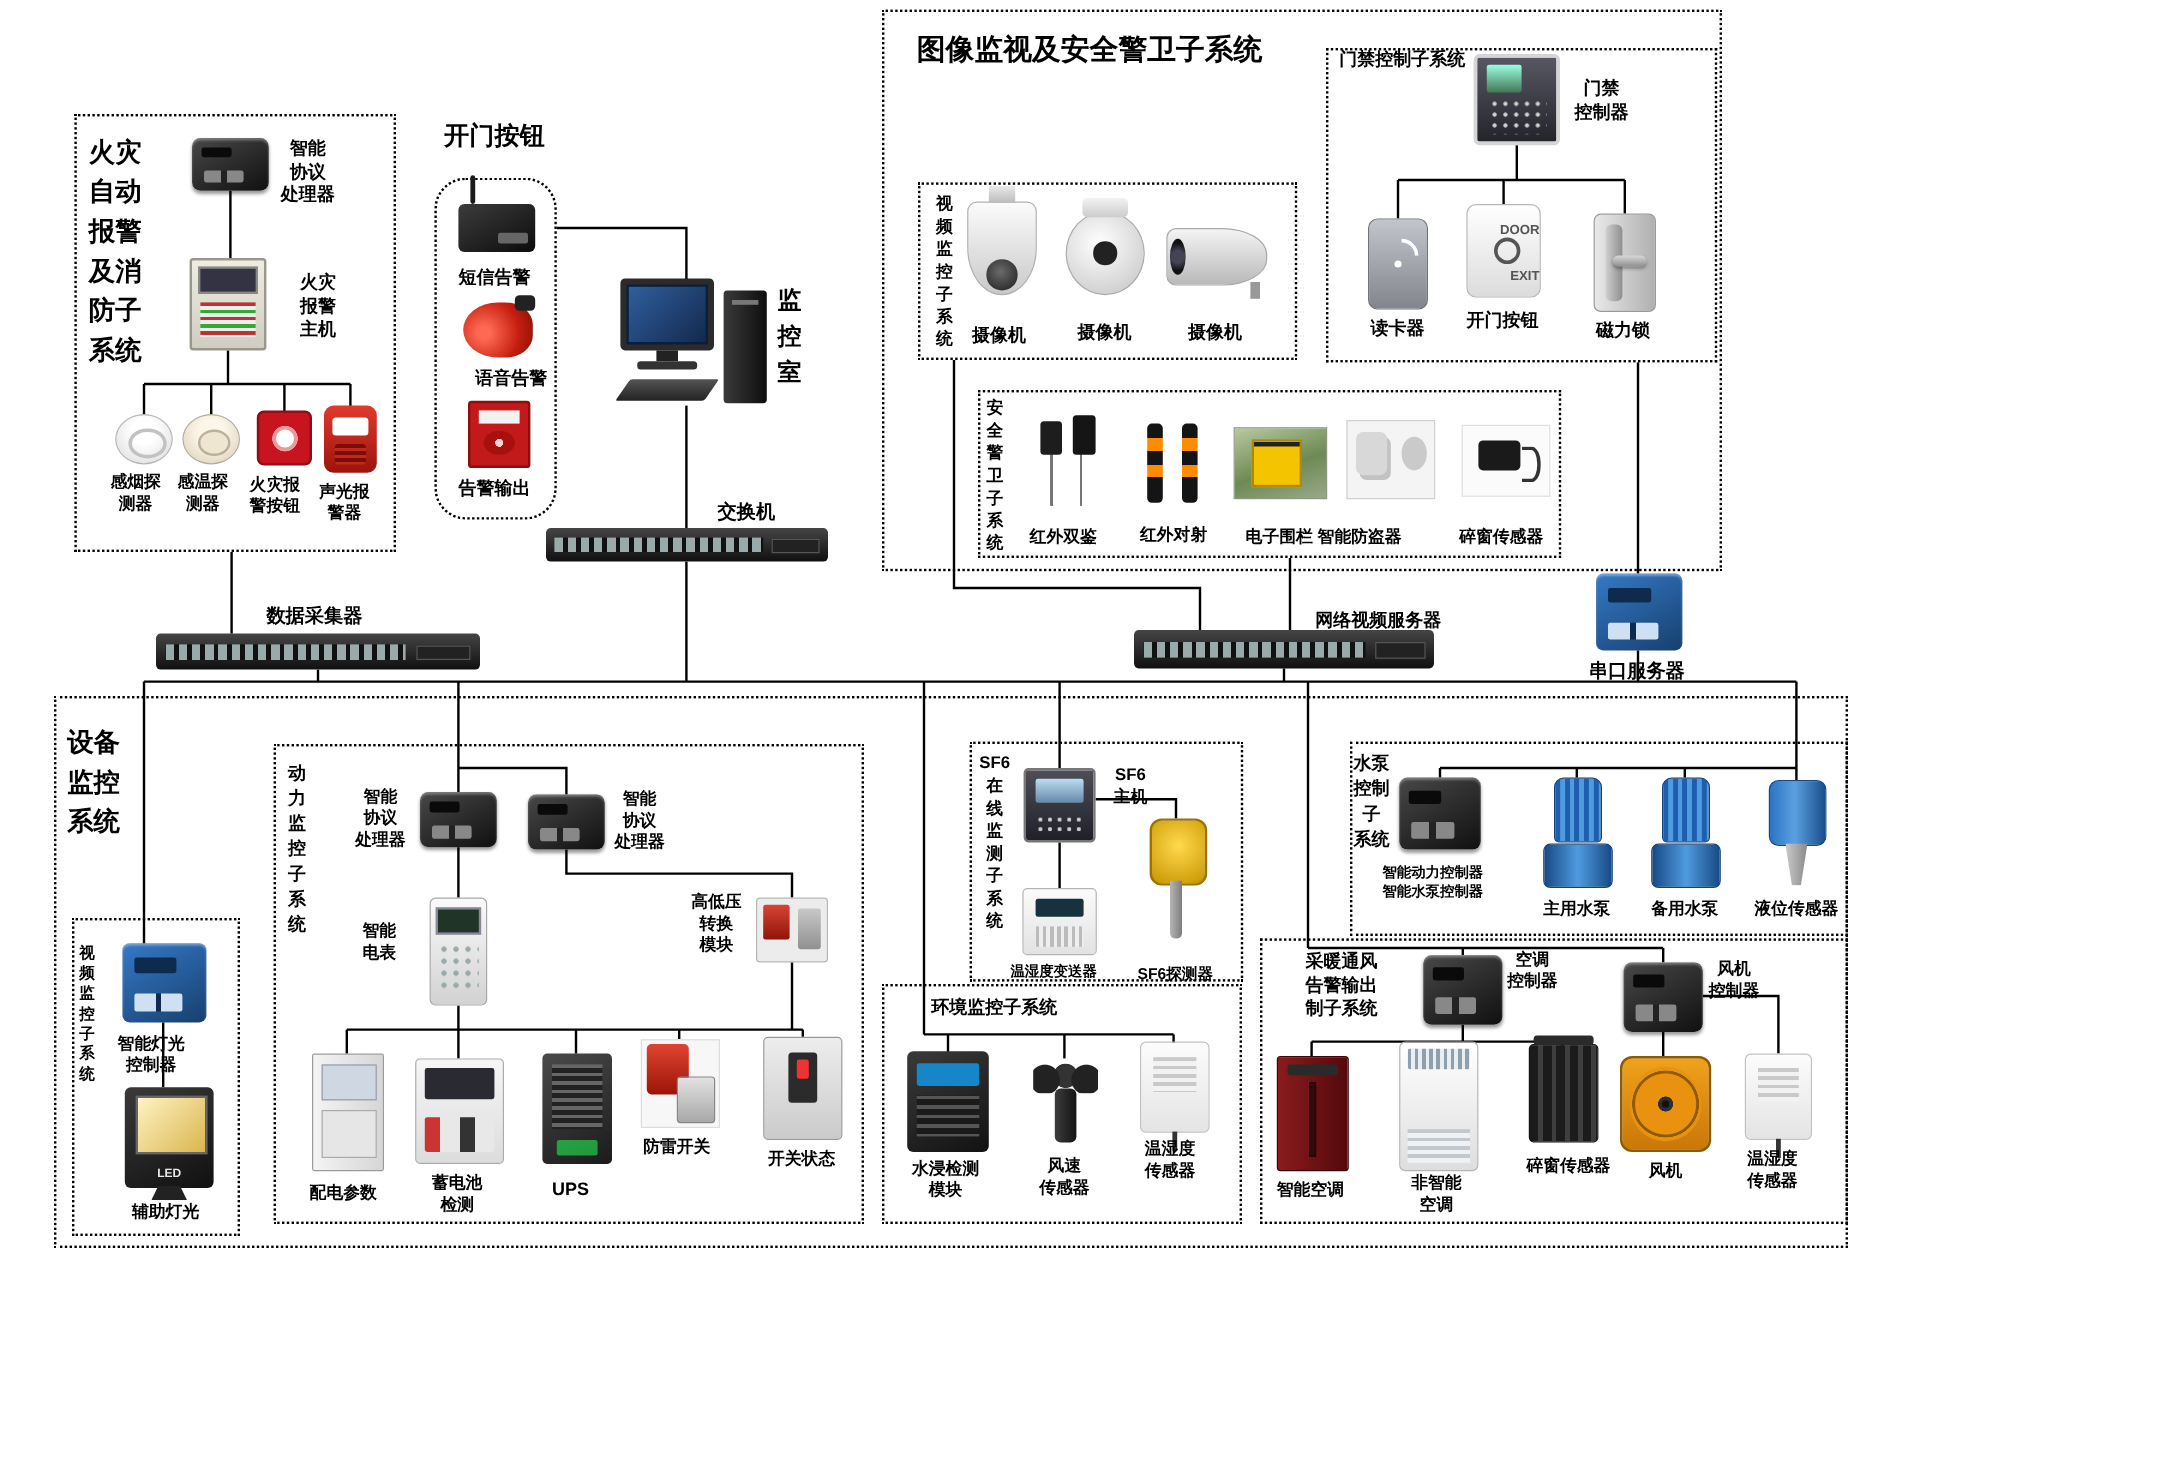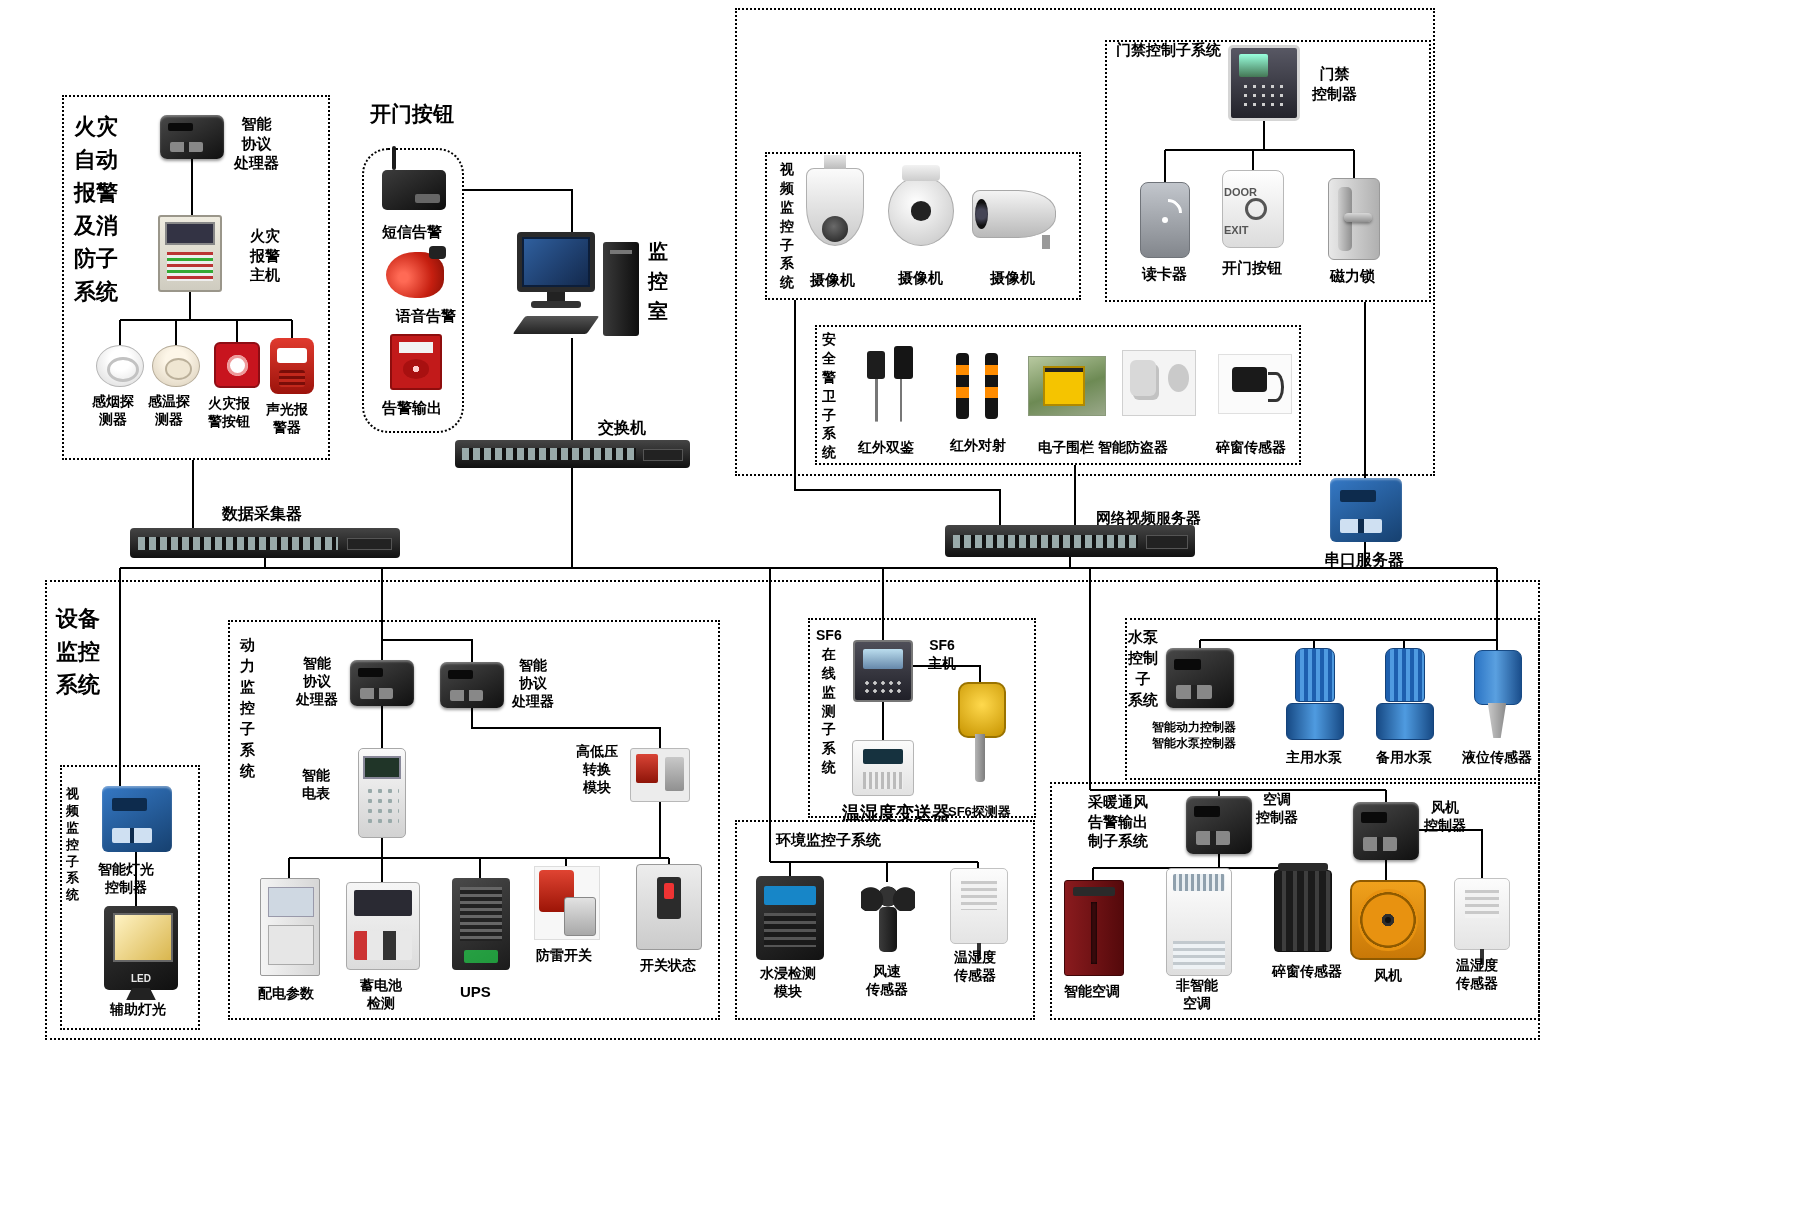--- a/index.html
+++ b/index.html
@@ -62,21 +62,21 @@
   .d-bullet::after{right:6%;bottom:-12px;width:10%;height:14px;background:#999}
 
   .d-access{background:linear-gradient(#585864,#23232b);border:3px solid #d5d5d5;border-radius:5px}
   .d-access::before{left:12%;top:8%;width:44%;height:34%;background:linear-gradient(#9fd,#475);border-radius:2px}
   .d-access::after{left:12%;bottom:8%;width:76%;height:46%;background:radial-gradient(#cfcfcf 1.5px,transparent 2px);background-size:9px 9px;background-position:2px 2px}
   .d-reader{background:linear-gradient(#c2c6cc,#82868c);border-radius:8px;border:1px solid #70747a}
   .d-reader::before{left:50%;top:22%;width:22px;height:22px;margin-left:-11px;border:3px solid transparent;border-top-color:#fff;border-radius:50%;transform:rotate(45deg)}
   .d-reader::after{left:50%;top:46%;width:6px;height:6px;margin-left:-3px;background:#fff;border-radius:50%}
   .d-doorbtn{background:linear-gradient(#ffffff,#dcdcdc);border:1px solid #b8b8b8;border-radius:8px}
   .d-doorbtn::after{left:50%;top:46%;width:16px;height:16px;margin:-8px 0 0 -8px;border:3px solid #555;border-radius:50%}
-  .door-txt{position:absolute;left:1px;right:0;top:2px;font-size:11px;font-weight:bold;color:#555;text-align:left;white-space:pre-line;line-height:38px}
+  .door-txt{position:absolute;left:16px;right:0;top:2px;font-size:11px;font-weight:bold;color:#555;text-align:right;white-space:pre-line;line-height:38px}
   .d-maglock{background:linear-gradient(90deg,#e8e8e8,#b0b0b0);border-radius:6px;border:1px solid #999}
   .d-maglock::before{left:18%;top:10%;width:28%;height:80%;background:linear-gradient(90deg,#cfcfcf,#8f8f8f);border-radius:5px}
   .d-maglock::after{left:30%;top:42%;width:55%;height:12%;background:linear-gradient(#d8d8d8,#909090);border-radius:6px;box-shadow:0 2px 3px rgba(0,0,0,.35)}
 
   .d-irdual{background:linear-gradient(90deg,transparent 30%,#777 30% 34%,transparent 34% 72%,#777 72% 76%,transparent 76%) bottom/100% 60% no-repeat}
   .d-irdual::before{left:16%;top:6%;width:30%;height:38%;background:#1d1d1d;border-radius:3px}
   .d-irdual::after{right:6%;top:0;width:32%;height:44%;background:#151515;border-radius:3px}
   .d-irbeam::before{left:12%;top:4%;width:24%;height:92%;background:linear-gradient(#141414 0 18%,#ff8c00 18% 34%,#141414 34% 52%,#ff8c00 52% 68%,#141414 68%);border-radius:4px}
   .d-irbeam::after{right:12%;top:4%;width:24%;height:92%;background:linear-gradient(#141414 0 18%,#ff8c00 18% 34%,#141414 34% 52%,#ff8c00 52% 68%,#141414 68%);border-radius:4px}
   .d-fence{background:linear-gradient(160deg,#b8c9a0,#6d8a54 55%,#9aa88a);border:1px solid #8a9a7a}
@@ -279,20 +279,21 @@
     <div class="pc-kb"></div>
     <div class="pc-tower"></div>
   </div>
   <div class="lbl" style="left:648px;top:236px;font-size:20px;line-height:1.5">监
 控
 室</div>
 
   <div class="dev d-switch" style="left:455px;top:440px;width:235px;height:28px"></div>
   <div class="lbl" style="left:598px;top:418px;font-size:16px">交换机</div>
 
+  <div class="lbl" style="left:764px;top:26px;font-size:24px">图像监视及安全警卫子系统</div>
   <div class="lbl" style="left:1116px;top:40px;font-size:15px">门禁控制子系统</div>
   <div class="dev d-access" style="left:1228px;top:45px;width:72px;height:76px"></div>
   <div class="lbl" style="left:1312px;top:64px;font-size:15px">门禁
 控制器</div>
   <div class="dev d-reader" style="left:1140px;top:182px;width:50px;height:76px"></div>
   <div class="dev d-doorbtn" style="left:1222px;top:170px;width:62px;height:78px">
     <div class="door-txt">DOOR
 EXIT</div>
   </div>
   <div class="dev d-maglock" style="left:1328px;top:178px;width:52px;height:82px"></div>
@@ -397,21 +398,21 @@
 线
 监
 测
 子
 系
 统</div>
   <div class="dev d-sf6host" style="left:853px;top:640px;width:60px;height:62px"></div>
   <div class="lbl" style="left:928px;top:636px">SF6
 主机</div>
   <div class="dev d-thbox" style="left:852px;top:740px;width:62px;height:56px"></div>
-  <div class="lbl" style="left:842px;top:802px;font-size:18px">温湿度变送器</div>
+  <div class="lbl" style="left:842px;top:802px;font-size:12px">温湿度变送器</div>
   <div class="dev d-sf6det" style="left:958px;top:682px;width:44px;height:100px"></div>
   <div class="lbl" style="left:948px;top:804px;font-size:13px">SF6探测器</div>
 
   <div class="lbl" style="left:776px;top:830px;font-size:15px">环境监控子系统</div>
   <div class="dev d-waterdet" style="left:756px;top:876px;width:68px;height:84px"></div>
   <div class="lbl" style="left:760px;top:964px">水浸检测
 模块</div>
   <div class="dev d-wind" style="left:856px;top:880px;width:64px;height:78px"></div>
   <div class="lbl" style="left:866px;top:962px">风速
 传感器</div>

